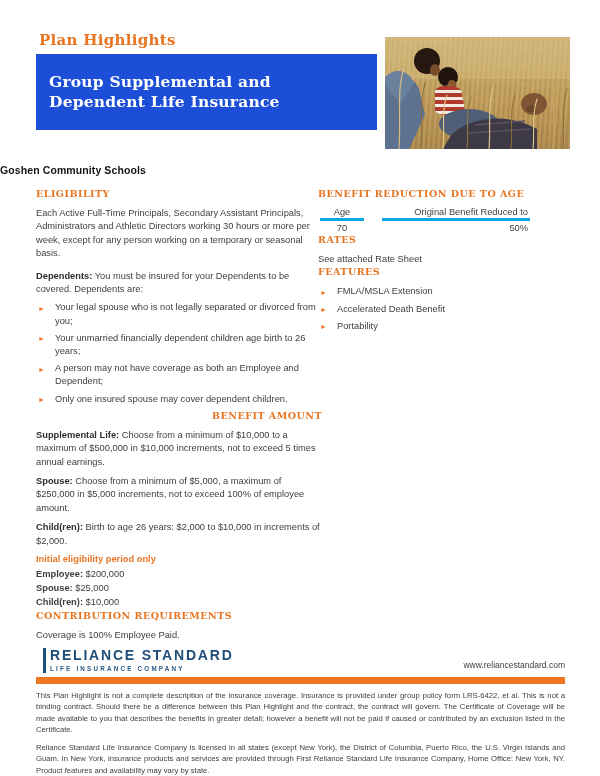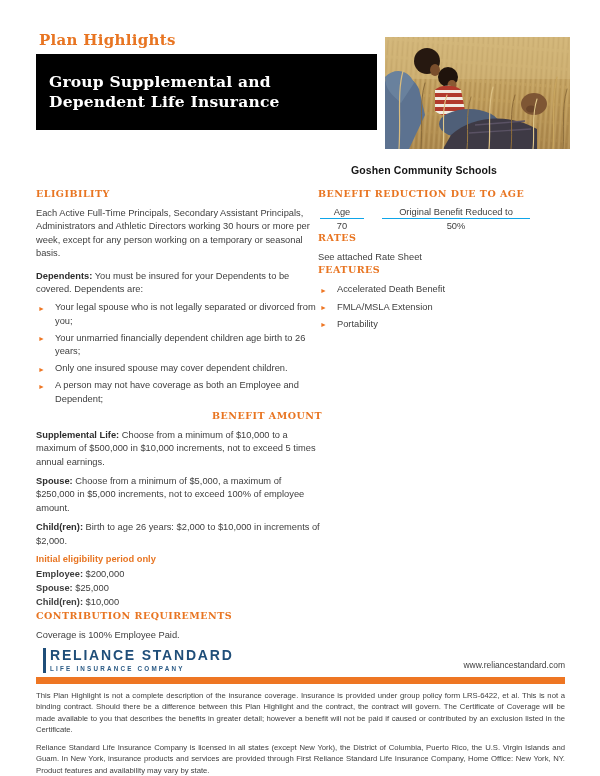--- a/index.html
+++ b/index.html
@@ -8,32 +8,32 @@
   .page { position:relative; width:600px; height:776px; background:#ffffff; overflow:hidden; }
 
   
   .eyebrow {
     position:absolute; left:39px; top:31px;
     font-family:"DejaVu Serif", serif; font-weight:bold;
     font-size:15px; color:#e87522; letter-spacing:0.3px;
   }
   .band {
     position:absolute; left:36px; top:54px; width:341px; height:76px;
-    background:#000000; padding:18px 0 0 13px;
+    background:#1d4ed8; padding:18px 0 0 13px;
   }
   .band-title {
     font-family:"DejaVu Serif", serif; font-weight:bold;
     font-size:15.5px; line-height:20px; color:#ffffff; letter-spacing:0.2px;
   }
   .photo {
     position:absolute; left:385px; top:37px; width:185px; height:112px;
     overflow:hidden; background:#c2a05e;
   }
   .client {
-    position:absolute; left:0; top:164px; width:497px; text-align:right;
+    position:absolute; left:0; top:164px; width:497px; text-align:left;
     font-size:10.5px; font-weight:bold; color:#151515; letter-spacing:0.1px;
   }
 
   
   .col-left  { position:absolute; left:36px; top:188px; width:286px; }
   .col-right { position:absolute; left:318px; top:188px; width:250px; }
 
   h2.sec {
     font-family:"DejaVu Serif", serif; font-weight:bold;
     font-size:9.5px; color:#e87522; letter-spacing:0.5px; margin:0 0 8px 0;
@@ -56,22 +56,22 @@
   .p-ba   { margin-bottom:6px; line-height:13.6px; }
   .mt-gi  { margin-top:13px; margin-bottom:4px; }
   .gi-sub { font-size:9.3px; font-weight:bold; color:#e87522; margin-bottom:4px; }
   .gi-item{ font-size:9.3px; line-height:13px; margin-bottom:1px; }
   .mt-cr  { margin-top:13px; margin-bottom:6px; }
 
   
   .br-table { margin:4px 0 0 2px; }
   .br-row { display:flex; align-items:flex-end; }
   .br-c1 { width:44px; text-align:center; font-size:9.3px; padding:0 2px 1px 2px; }
-  .br-c2 { width:148px; text-align:center; font-size:9.3px; margin-left:18px; padding:0 2px 1px 2px; }
-  .br-head .br-c1, .br-head .br-c2 { border-bottom:1px solid #0ea5e9; }
+  .br-c2 { width:148px; text-align:right; font-size:9.3px; margin-left:18px; padding:0 2px 1px 2px; }
+  .br-head .br-c1, .br-head .br-c2 { border-bottom:3px solid #0ea5e9; }
   .br-val { padding-top:2px; }
   .mt-rates { margin-top:16px; margin-bottom:6px; }
   .mt-feat  { margin-top:18px; margin-bottom:8px; }
   .feat li  { margin-bottom:6px; }
 
   
   .logo { position:absolute; left:43px; top:648px; display:flex; }
   .logo-bar { width:3px; height:25px; background:#1f4e79; margin-right:4px; }
   .logo-main {
     font-size:14px; font-weight:bold; color:#1f4e79;
@@ -158,22 +158,22 @@
 
   <div class="client">Goshen Community Schools</div>
 
   <div class="col-left">
     <h2 class="sec">ELIGIBILITY</h2>
     <p class="body">Each Active Full-Time Principals, Secondary Assistant Principals, Administrators and Athletic Directors working 30 hours or more per week, except for any person working on a temporary or seasonal basis.</p>
     <p class="body mt-dep"><b>Dependents:</b><span> You must be insured for your Dependents to be covered. Dependents are:</span></p>
     <ul class="arrows">
       <li><span class="arr">►</span><span>Your legal spouse who is not legally separated or divorced from you;</span></li>
       <li><span class="arr">►</span><span>Your unmarried financially dependent children age birth to 26 years;</span></li>
+      <li><span class="arr">►</span><span>A person may not have coverage as both an Employee and Dependent;</span></li>
       <li><span class="arr">►</span><span>Only one insured spouse may cover dependent children.</span></li>
-      <li><span class="arr">►</span><span>A person may not have coverage as both an Employee and Dependent;</span></li>
     </ul>
 
     <h2 class="sec mt-ba">BENEFIT AMOUNT</h2>
     <p class="body p-ba"><b>Supplemental Life:</b><span> Choose from a minimum of $10,000 to a maximum of $500,000 in $10,000 increments, not to exceed 5 times annual earnings.</span></p>
     <p class="body p-ba"><b>Spouse:</b><span> Choose from a minimum of $5,000, a maximum of $250,000 in $5,000 increments, not to exceed 100% of employee amount.</span></p>
     <p class="body p-ba"><b>Child(ren):</b><span> Birth to age 26 years: $2,000 to $10,000 in increments of $2,000.</span></p>
 
     <p class="gi-sub">Initial eligibility period only</p>
     <p class="gi-item"><b>Employee:</b><span> $200,000</span></p>
     <p class="gi-item"><b>Spouse:</b><span> $25,000</span></p>
@@ -194,22 +194,22 @@
         <span class="br-c1 br-val">70</span>
         <span class="br-c2 br-val">50%</span>
       </div>
     </div>
 
     <h2 class="sec mt-rates">RATES</h2>
     <p class="body">See attached Rate Sheet</p>
 
     <h2 class="sec mt-feat">FEATURES</h2>
     <ul class="arrows feat">
+      <li><span class="arr">►</span><span>FMLA/MSLA Extension</span></li>
       <li><span class="arr">►</span><span>Accelerated Death Benefit</span></li>
-      <li><span class="arr">►</span><span>FMLA/MSLA Extension</span></li>
       <li><span class="arr">►</span><span>Portability</span></li>
     </ul>
   </div>
 
   <div class="logo">
     <div class="logo-bar"></div>
     <div>
       <div class="logo-main">RELIANCE STANDARD</div>
       <div class="logo-sub">LIFE INSURANCE COMPANY</div>
     </div>

